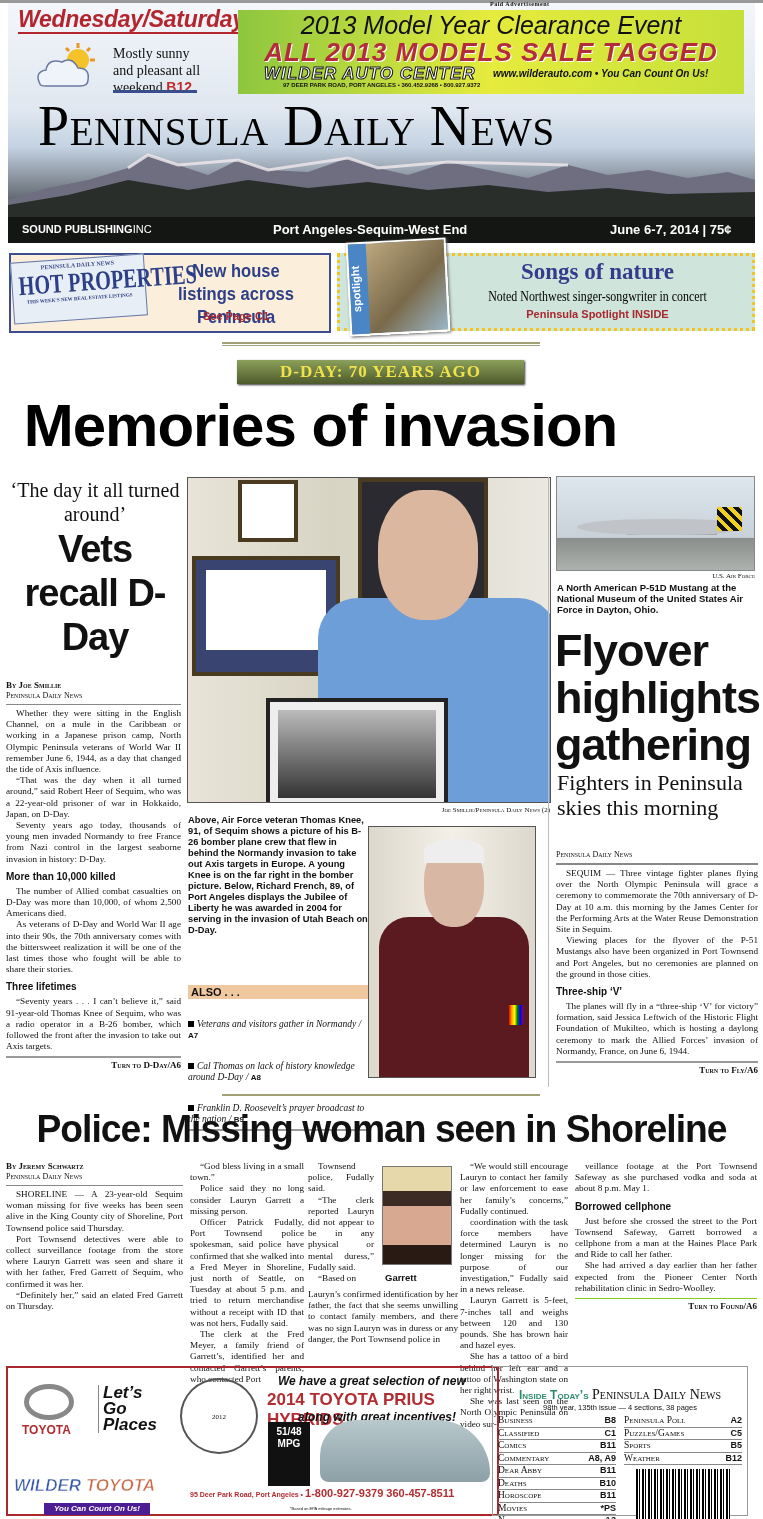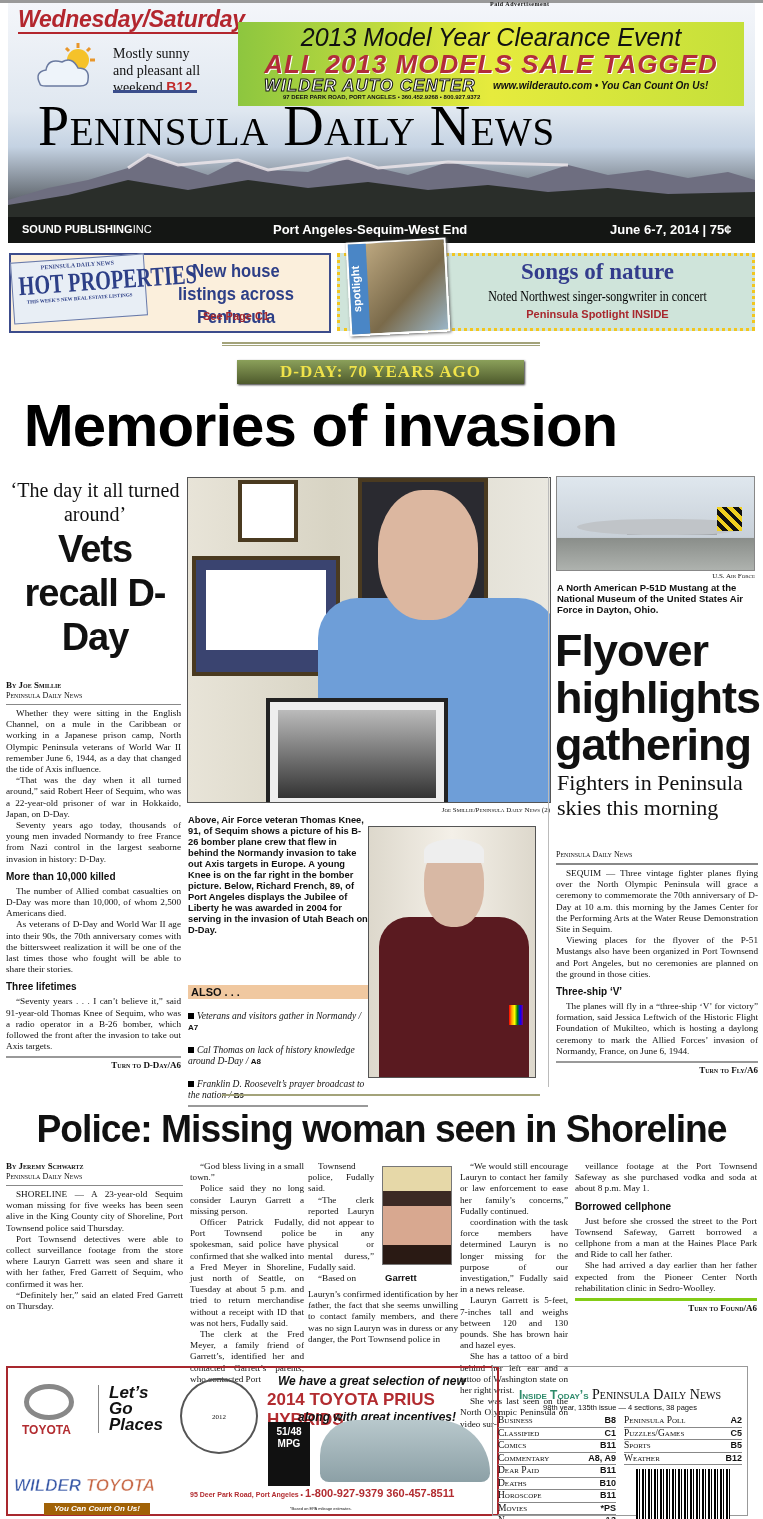--- a/index.html
+++ b/index.html
@@ -9,21 +9,21 @@
 
 
 .mast{left:8px;top:3px;width:747px;height:240px;background:linear-gradient(#f4f6fa 0%,#dfe7f0 45%,#c4d2e2 60%,#111 100%)}
 .mountains{left:8px;top:150px;width:747px;height:70px}
 .mastbar{left:8px;top:217px;width:747px;height:26px;background:#141614}
 .dayline{left:18px;top:6px;font:italic 900 23px "Liberation Sans",sans-serif;color:#b3262e;border-bottom:2px solid #b3262e;line-height:26px;letter-spacing:-.3px}
 .weathertxt{left:113px;top:45px;width:95px;font:14px/17px "Liberation Serif",serif;color:#111}
 .weathertxt b{color:#c22c2c;font-family:"Liberation Sans",sans-serif}
 .weatherbar{left:113px;top:90px;width:84px;height:3px;background:#3b4e8c}
 .paid{left:490px;top:1px;font:bold 6px "Liberation Serif",serif;letter-spacing:.5px}
-.ad1{left:238px;top:22px;width:506px;height:84px;background:linear-gradient(90deg,#8dc63f,#e6eb3d 50%,#c5e03a);text-align:center}
+.ad1{left:238px;top:10px;width:506px;height:84px;background:linear-gradient(90deg,#8dc63f,#e6eb3d 50%,#c5e03a);text-align:center}
 .ad1 .l1{font:italic 25px/28px "Liberation Sans",sans-serif;color:#111;margin-top:1px}
 .ad1 .l2{font:italic 900 26px/26px "Liberation Sans",sans-serif;color:#b22c3a;letter-spacing:1px;text-shadow:1px 1px 0 #fff}
 .ad1 .l3{position:absolute;left:26px;top:54px;font:italic 900 17px "Liberation Sans",sans-serif;color:#fff;-webkit-text-stroke:1px #111;letter-spacing:1px}
 .ad1 .l4{position:absolute;left:45px;top:72px;font:bold 6px "Liberation Sans",sans-serif}
 .ad1 .l5{position:absolute;left:255px;top:58px;font:italic bold 10px "Liberation Sans",sans-serif}
 .title{left:38px;top:96px;width:700px;font:56px/60px "Liberation Serif",serif;color:#000;letter-spacing:.5px;font-variant:small-caps}
 .pub{left:22px;top:223px;font:bold 11px "Liberation Sans",sans-serif;color:#fff}
 .pub span{font-weight:normal}
 .edition{left:273px;top:222px;font:bold 13px "Liberation Sans",sans-serif;color:#fff}
 .dateprice{left:610px;top:222px;font:bold 13px "Liberation Sans",sans-serif;color:#fff}
@@ -65,21 +65,21 @@
 .photo1{left:187px;top:477px;width:364px;height:326px;background:linear-gradient(90deg,#e8e4d8 0%,#d8d4c4 40%,#eae8e0 100%);border:1px solid #555;overflow:hidden}
 .frame{position:absolute;border:4px solid #4a3a20;background:#fff}
 .shirt{position:absolute;left:130px;top:120px;width:240px;height:220px;background:#6e9ed8;border-radius:40px 40px 0 0}
 .face{position:absolute;left:190px;top:12px;width:100px;height:130px;background:#dcb7a0;border-radius:45%}
 .bwphoto{position:absolute;left:78px;top:220px;width:182px;height:112px;border:4px solid #222;background:#eee;padding:8px}
 .bwphoto div{width:100%;height:100%;background:linear-gradient(#bbb,#333)}
 .credit1{left:238px;top:806px;width:312px;text-align:right;font:7px "Liberation Serif",serif;font-variant:small-caps}
 .cap1{left:188px;top:815px;width:180px;font:bold 9.3px/11px "Liberation Sans",sans-serif}
 .also{left:188px;top:985px;width:180px}
 .also .hd{background:#f0c8a0;font:bold 11px/14px "Liberation Sans",sans-serif;padding-left:3px}
-.also .it{font:italic 9.5px/11px "Liberation Serif",serif;margin-top:12px}
+.also .it{font:italic 9.5px/11px "Liberation Serif",serif;margin-top:20px}
 .also .it b{font:normal bold 8px "Liberation Sans",sans-serif}
 .also .sq{display:inline-block;width:6px;height:6px;background:#000;margin-right:3px}
 .also .line{border-top:2px solid #999;margin-top:4px}
 .photo2{left:368px;top:826px;width:168px;height:252px;background:linear-gradient(90deg,#ddd8cc,#f4f0e8,#ddd8cc);border:1px solid #555;overflow:hidden}
 .p2shirt{position:absolute;left:10px;top:90px;width:150px;height:170px;background:#5a1a20;border-radius:30px 30px 0 0}
 .p2face{position:absolute;left:55px;top:15px;width:60px;height:85px;background:#d8b8a4;border-radius:45%}
 .p2hair{position:absolute;left:55px;top:12px;width:60px;height:24px;background:#eee;border-radius:50% 50% 0 0}
 .vline{left:548px;top:477px;width:1px;height:610px;background:#bbb}
 
 
@@ -105,30 +105,30 @@
 .gphoto{left:382px;top:1166px;width:70px;height:99px;background:linear-gradient(#e6d8a8 0 25%,#3c2a24 25% 40%,#d8a890 40% 80%,#2a1a14 80%);border:1px solid #777}
 .gcap{left:385px;top:1272px;font:bold 9.5px "Liberation Sans",sans-serif}
 .pc3b{left:308px;width:150px;top:1260px}
 .pc4{left:460px;width:108px}
 .pc5{left:575px;width:182px}
 
 
 .ad2{left:6px;top:1366px;width:493px;height:150px;border:2px solid #a8282e}
 .toyotalogo{left:24px;top:1384px;width:50px;height:36px;border:5px solid #888;border-radius:50%}
 .toyotatxt{left:22px;top:1423px;font:bold 12px "Liberation Sans",sans-serif;color:#b22c30}
-.letsgo{left:98px;top:1385px;border-left:1px solid #888;padding-left:10px;font:italic bold 17px/16px "Liberation Sans",sans-serif}
+.letsgo{left:98px;top:1385px;border-left:1px solid #888;padding-left:4px;font:italic bold 17px/16px "Liberation Sans",sans-serif}
 .seal{left:180px;top:1378px;width:78px;height:76px;border:2px solid #555;border-radius:50%;text-align:center;font:7px "Liberation Serif",serif;padding-top:33px}
 .ad2 .l1{position:absolute;left:270px;top:6px;font:italic bold 12px "Liberation Sans",sans-serif}
 .ad2 .l2{position:absolute;left:259px;top:22px;font:bold 17px "Liberation Sans",sans-serif;color:#b22c30}
 .ad2 .l3{position:absolute;left:290px;top:42px;font:italic bold 12px "Liberation Sans",sans-serif}
 .pump{left:268px;top:1422px;width:42px;height:64px;background:#111;color:#fff;text-align:center;font:bold 10px/12px "Liberation Sans",sans-serif;padding-top:4px}
 .car{left:320px;top:1420px;width:170px;height:62px;background:linear-gradient(#b8c8cc,#8ca0a6);border-radius:40px 60px 10px 10px}
 .wilder{left:14px;top:1476px;font:italic 900 17px "Liberation Sans",sans-serif;color:#3a5aa8;-webkit-text-stroke:.5px #fff}
 .wilder span{color:#c86a48}
-.countbtn{left:44px;top:1503px;width:106px;height:12px;background:#a16207;color:#fff;font:italic bold 8px/12px "Liberation Sans",sans-serif;text-align:center}
+.countbtn{left:44px;top:1503px;width:106px;height:12px;background:#4c1d95;color:#fff;font:italic bold 8px/12px "Liberation Sans",sans-serif;text-align:center}
 .addr{left:190px;top:1487px;font:bold 7px "Liberation Sans",sans-serif;color:#b22c30}
 .addr span{font-size:11px}
 .fine{left:290px;top:1506px;font:4px "Liberation Sans",sans-serif}
 .idx{left:492px;top:1366px;width:256px;height:150px;border:1px solid #999;padding:20px 5px}
 .idx .hd{text-align:center;font:14px "Liberation Serif",serif;font-variant:small-caps;white-space:nowrap}
 .idx .hd b{color:#2e8a6a;font-family:"Liberation Sans",sans-serif;font-size:12px}
 .idx .sub2{text-align:center;font:7.5px "Liberation Sans",sans-serif;margin-bottom:3px}
 .idxcols{display:flex;gap:8px}
 .idxcol{flex:1}
 .idxrow{display:flex;justify-content:space-between;border-bottom:1px solid #888;font:9.5px/11.5px "Liberation Serif",serif;font-variant:small-caps}
@@ -320,21 +320,21 @@
 </div>
 <div class="abs pc pc5">
   <div class="body">
       <p>veillance footage at the Port Townsend Safeway as she purchased vodka and soda at about 8 p.m. May 1.</p>
     </div>
   <div class="sub">Borrowed cellphone</div>
   <div class="body">
     <p>Just before she crossed the street to the Port Townsend Safeway, Garrett borrowed a cellphone from a man at the Haines Place Park and Ride to call her father.</p>
     <p>She had arrived a day earlier than her father expected from the Pioneer Center North rehabilitation clinic in Sedro-Woolley.</p>
   </div>
-  <div class="turn" style="border-top:3px solid #84cc16">Turn to Found/A6</div>
+  <div class="turn" style="border-top:1px solid #84cc16">Turn to Found/A6</div>
 </div>
 
 <div class="abs ad2">
   <div class="l1">We have a great selection of new</div>
   <div class="l2">2014 TOYOTA PRIUS HYBRIDS</div>
   <div class="l3">along with great incentives!</div>
 </div>
 <div class="abs toyotalogo"></div>
 <div class="abs toyotatxt">TOYOTA</div>
 <div class="abs letsgo" style="width:70px">Let’s Go Places</div>
@@ -361,21 +361,21 @@
         </div>
       <div class="idxrow">
           <span>Comics</span>
           <b>B11</b>
         </div>
       <div class="idxrow">
           <span>Commentary</span>
           <b>A8, A9</b>
         </div>
       <div class="idxrow">
-          <span>Dear Paid</span>
+          <span>Dear Abby</span>
           <b>B11</b>
         </div>
       <div class="idxrow">
           <span>Deaths</span>
           <b>B10</b>
         </div>
       <div class="idxrow">
           <span>Horoscope</span>
           <b>B11</b>
         </div>

